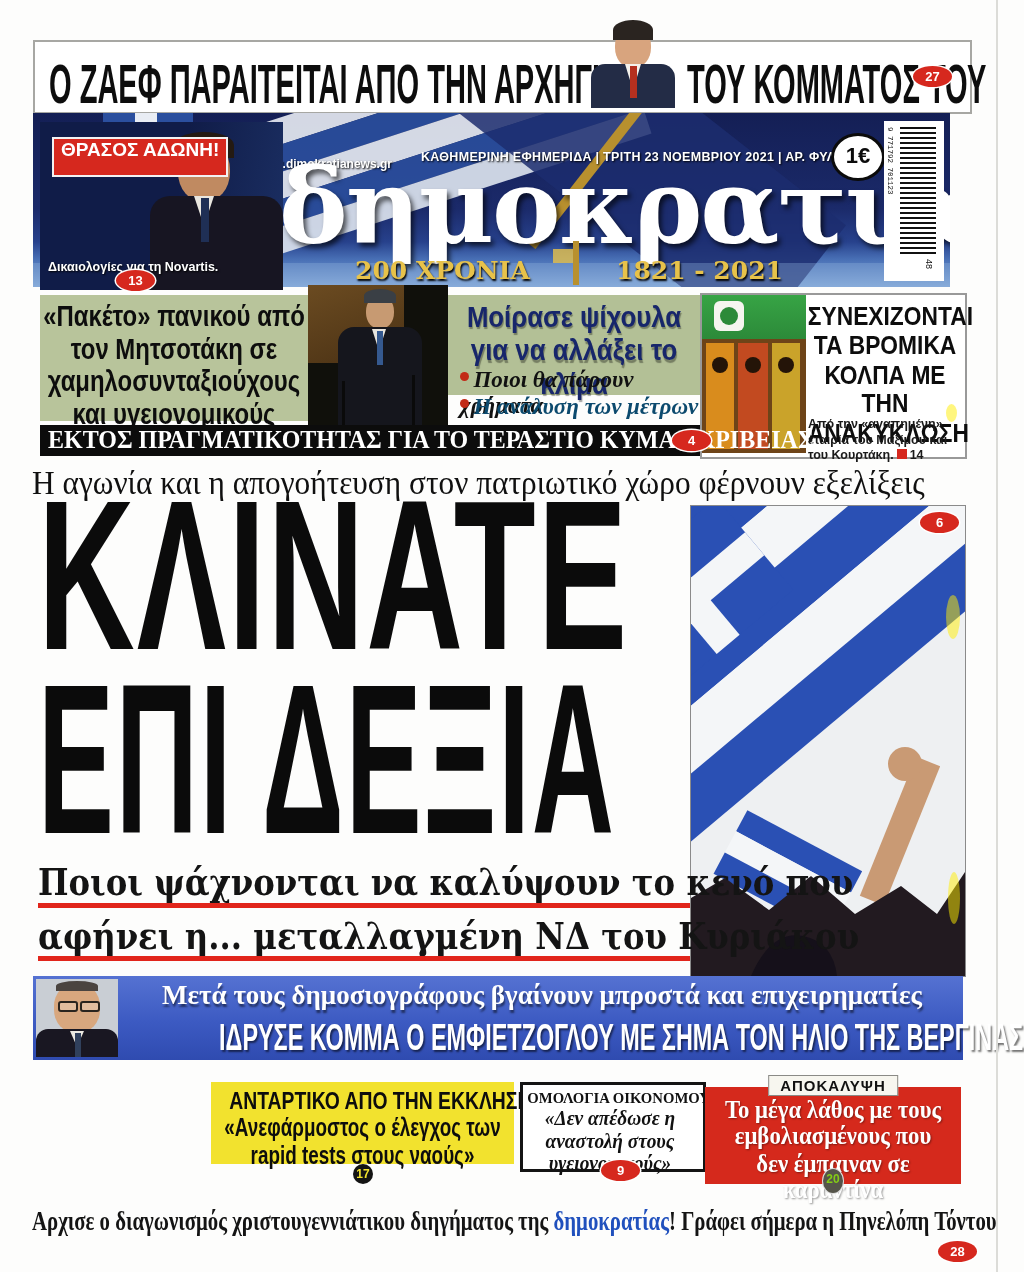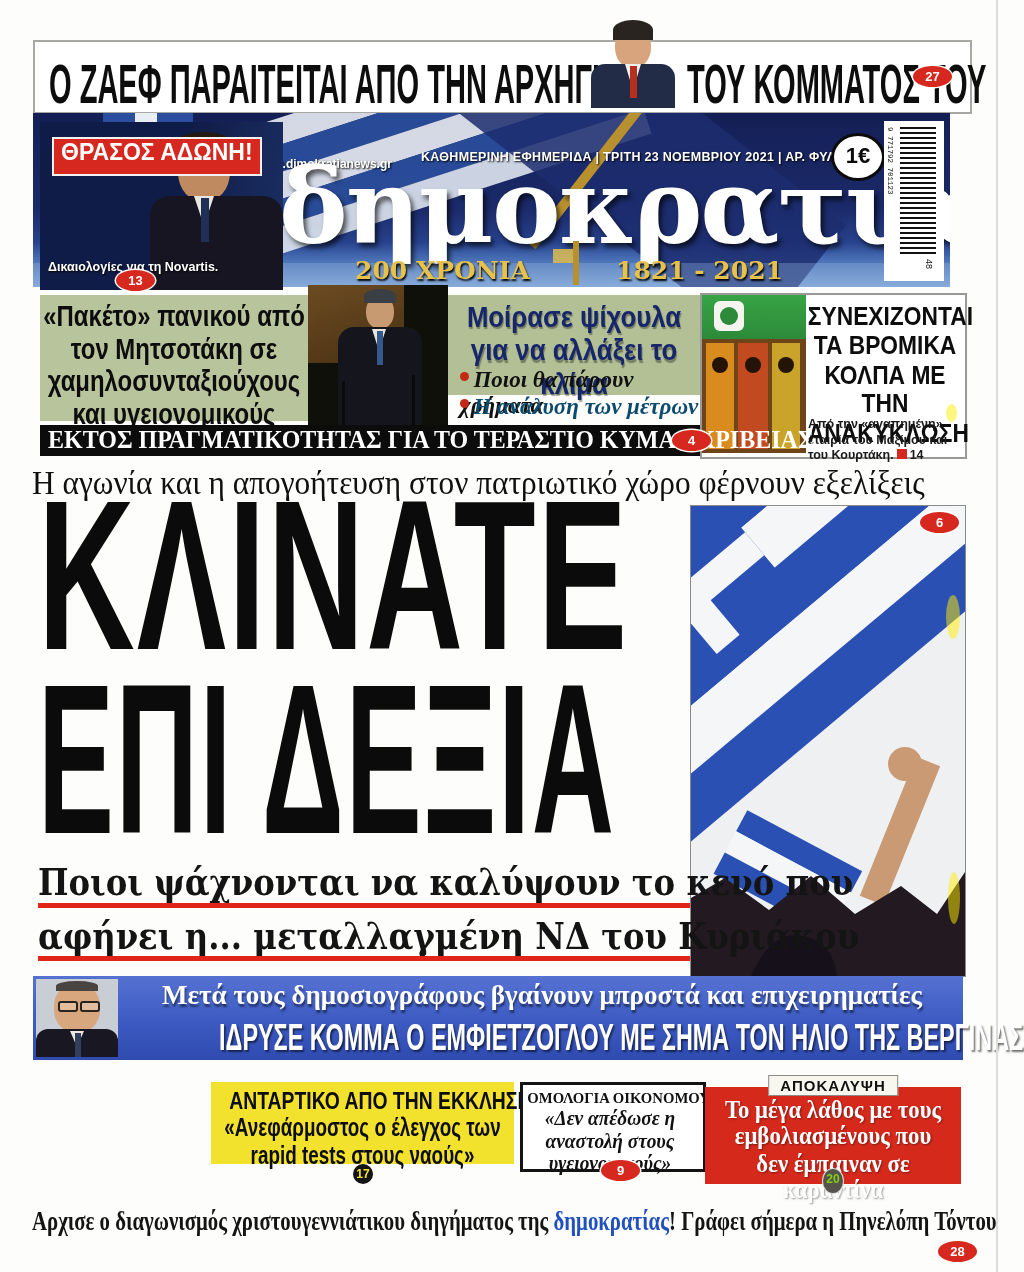--- a/index.html
+++ b/index.html
@@ -105,21 +105,21 @@
   </div>
 
   <div class="abs" id="adonis">
     <div class="abs figure" style="left:110px;top:8px;width:133px;height:160px;overflow:hidden;">
       <div style="left:28px;top:10px;width:52px;height:62px;border-radius:48%;background:#c08a61;"></div>
       <div style="left:24px;top:2px;width:60px;height:26px;border-radius:50% 50% 0 0;background:#241a12;"></div>
       <div style="left:0;top:66px;width:133px;height:94px;border-radius:20px 20px 0 0;background:#171522;"></div>
       <div style="left:44px;top:66px;width:20px;height:30px;background:#e9e6df;clip-path:polygon(0 0,100% 0,50% 100%);"></div>
       <div style="left:51px;top:68px;width:8px;height:44px;background:#1f2f55;"></div>
     </div>
-    <span class="abs hs" style="left:12px;top:15px;background:#d6281e;color:#fff;font-size:23px;padding:2px 9px 10px;box-shadow:0 0 0 2px #f2f2f2 inset;">ΘΡΑΣΟΣ ΑΔΩΝΗ!</span>
+    <span class="abs hs" style="left:12px;top:15px;background:#d6281e;color:#fff;font-size:19px;padding:2px 9px 16px;box-shadow:0 0 0 2px #f2f2f2 inset;">ΘΡΑΣΟΣ ΑΔΩΝΗ!</span>
     <span class="abs nowrap" style="left:8px;top:138px;font:bold 12.5px 'Liberation Sans',sans-serif;color:#fff;text-shadow:1px 1px 2px #000;">Δικαιολογίες για τη Novartis.</span>
     <span class="badge abs" style="left:76px;top:148px;">13</span>
   </div>
 
   <div class="abs greenbox" style="left:40px;top:295px;width:268px;height:126px;">
     <div class="abs hs ctr" style="left:-10px;top:6px;width:288px;font-size:26px;line-height:1.14;transform:scale(.92,1.1);transform-origin:center top;">«Πακέτο» πανικού από τον Μητσοτάκη σε χαμηλοσυνταξιούχους και υγειονομικούς</div>
   </div>
 
   <div class="abs figure" style="left:308px;top:285px;width:140px;height:140px;background:#10100b;overflow:hidden;">
     <div style="left:0;top:0;width:96px;height:78px;background:linear-gradient(160deg,#6b4b21,#4a3114);"></div>

